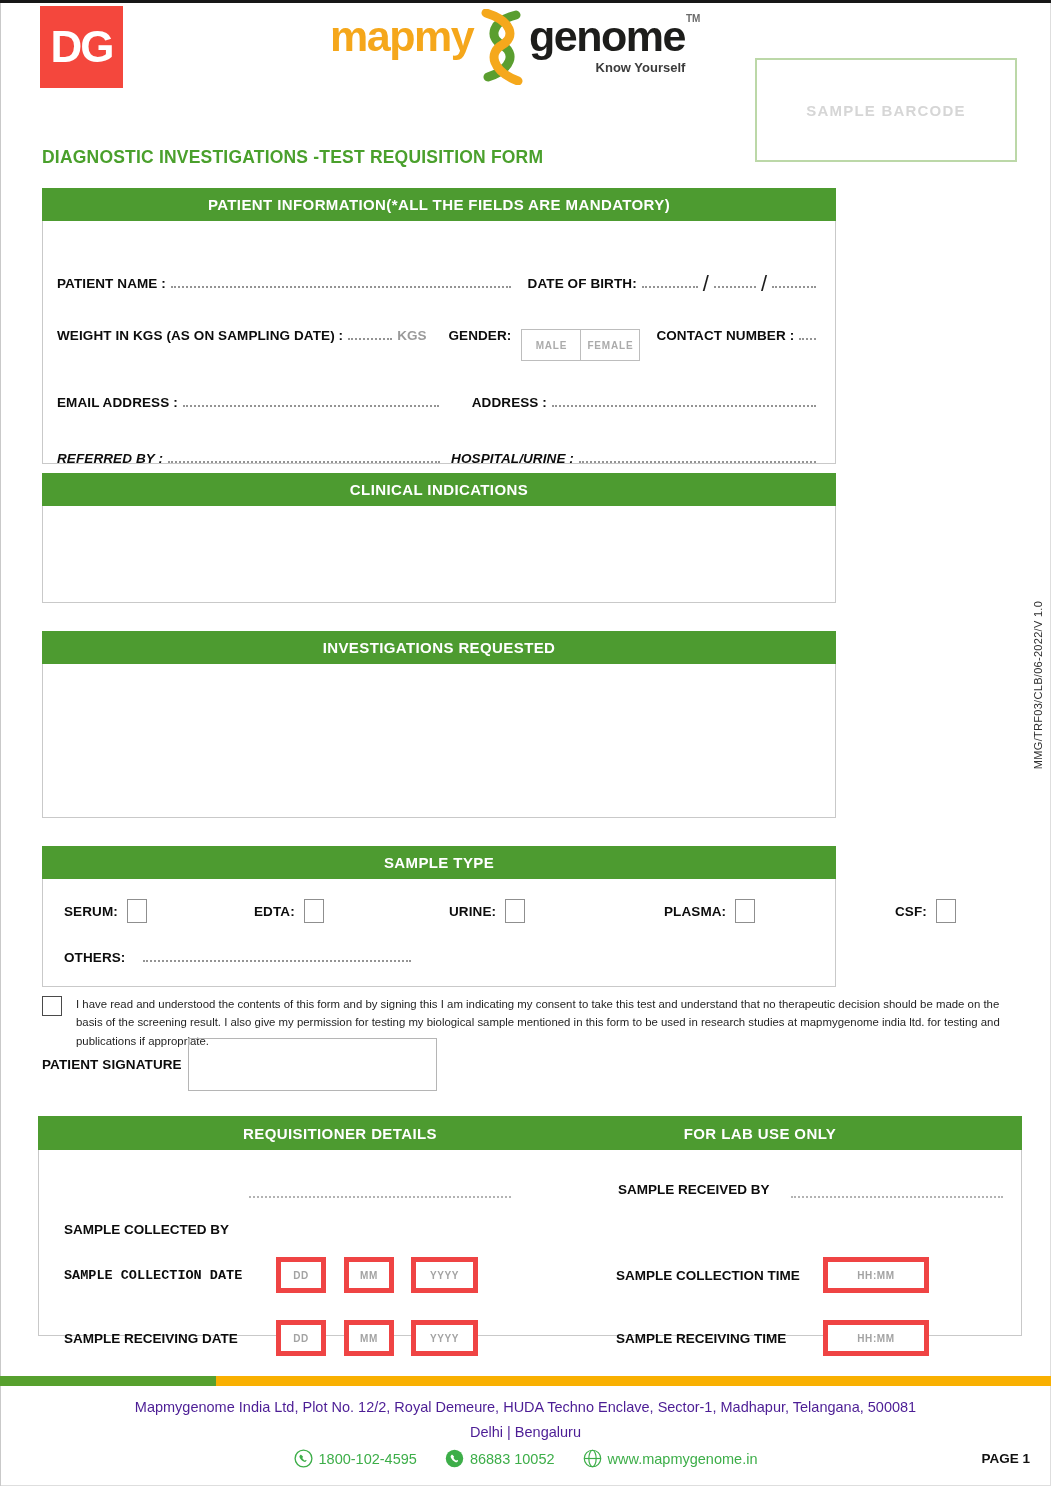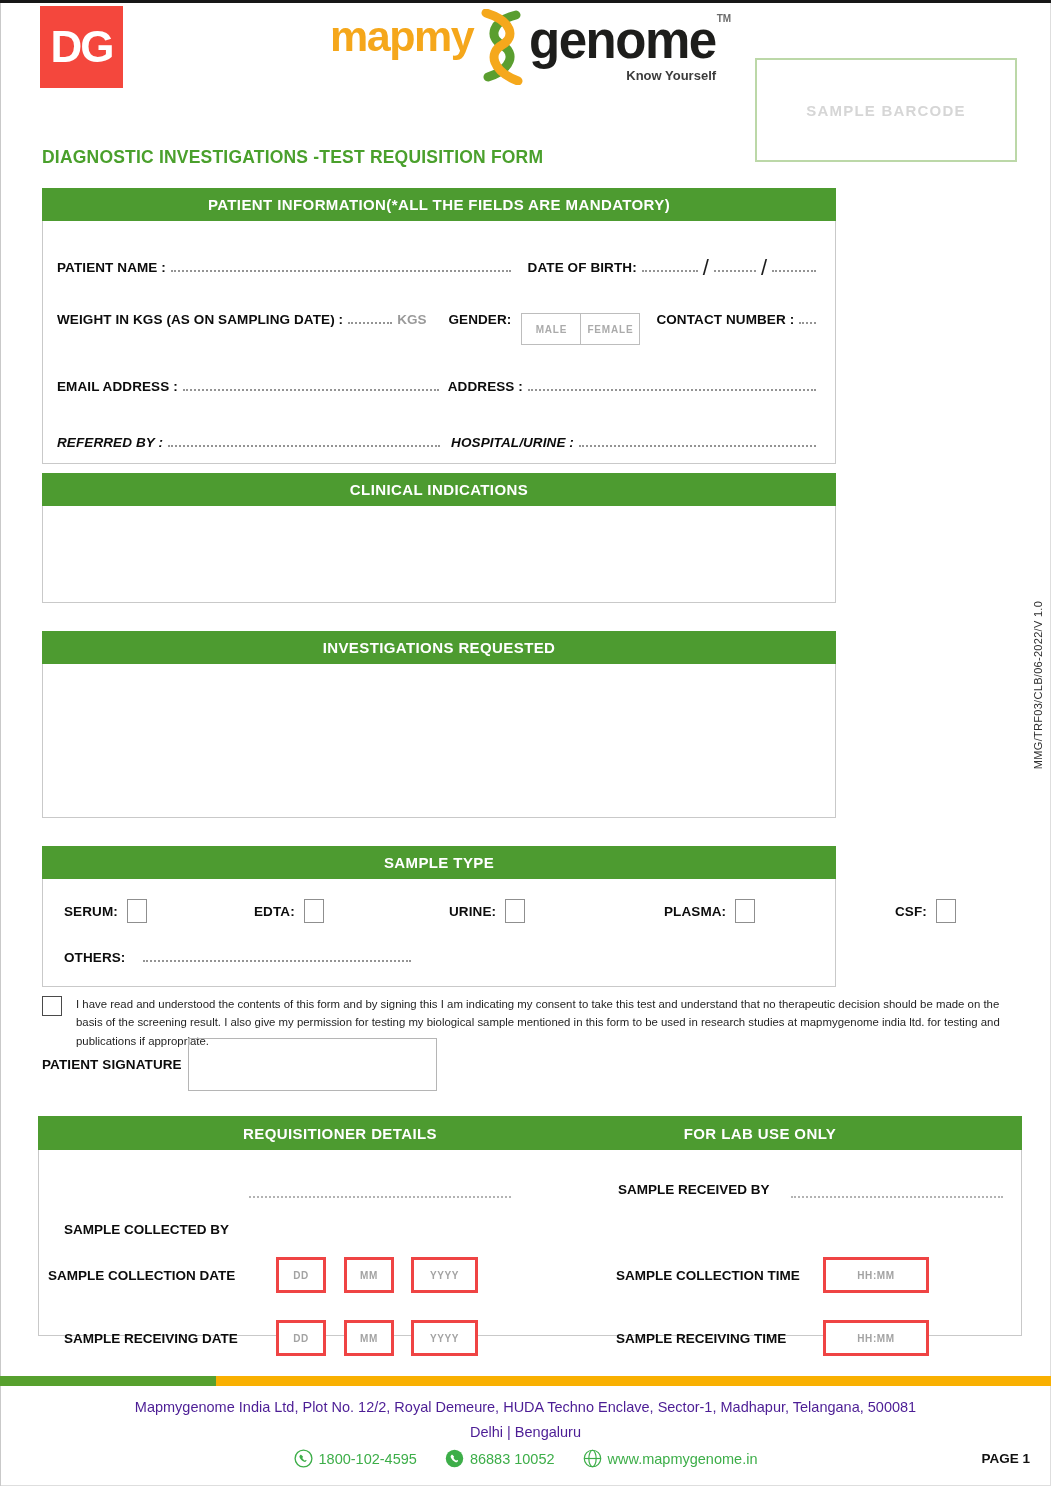--- a/index.html
+++ b/index.html
@@ -7,21 +7,21 @@
         font-family:"Liberation Sans",sans-serif;border-top:3px solid #171717;box-sizing:border-box;
         box-shadow:inset 1px 0 0 #c9c9c9, inset -1px 0 0 #dedede, inset 0 -1px 0 #dedede;}
 
   
   .dg-badge{position:absolute;left:40px;top:3px;width:83px;height:82px;background:#F4473D;color:#fff;
             display:flex;align-items:center;justify-content:center;font-size:44px;font-weight:bold;letter-spacing:-2px;}
   .logo{position:absolute;left:330px;top:12px;display:flex;align-items:flex-start;}
   .lg-map{font-size:43px;font-weight:bold;color:#F5A71B;letter-spacing:-1.5px;line-height:1;}
   .helix{margin:-6px 1px 0 1px;}
   .lg-right{display:flex;flex-direction:column;}
-  .lg-genome{font-size:51px;font-weight:bold;color:#1d1d1b;letter-spacing:-1.5px;line-height:1;}
+  .lg-genome{font-size:43px;font-weight:bold;color:#1d1d1b;letter-spacing:-1.5px;line-height:1;}
   .lg-tm{font-size:10px;font-weight:bold;color:#6b6b6b;vertical-align:top;position:relative;top:-2px;left:1px;}
   .lg-tag{font-size:13px;font-weight:bold;color:#3c3c3c;text-align:right;margin-top:2px;padding-right:14px;}
   .barcode{position:absolute;left:755px;top:55px;width:258px;height:100px;border:2px solid #bcd8a8;
            display:flex;align-items:center;justify-content:center;color:#d6d6d6;font-weight:bold;
            font-size:15px;letter-spacing:1.2px;}
   .form-title{position:absolute;left:42px;top:144px;font-size:17.5px;font-weight:bold;color:#4AA02C;letter-spacing:0.2px;}
 
   
   .section{position:absolute;left:42px;width:794px;}
   .gbar{height:33px;background:#4D9B30;display:flex;align-items:center;justify-content:center;
@@ -29,21 +29,21 @@
   .gbox{border:1px solid #c9c9c9;border-top:none;background:#fff;box-sizing:border-box;position:relative;}
 
   .lbl{font-weight:bold;font-size:13.5px;color:#0c0c0c;white-space:nowrap;letter-spacing:0.1px;}
   .dots{border-bottom:2.2px dotted #949494;height:13px;margin:0 5px;}
   .dots.grow{flex:1;}
 
   
   #sec-patient{top:185px;}
   #sec-patient .gbox{height:243px;padding:0 14px;}
   .p-row{display:flex;align-items:baseline;}
-  .row1{padding-top:36px;}
+  .row1{padding-top:52px;}
   .row2{margin-top:34px;}
   .row3{margin-top:35px;}
   .row4{margin-top:38px;font-style:italic;}
   .slash{font-size:22px;color:#1c1c1c;font-weight:400;line-height:8px;position:relative;top:3px;}
   .kgs{font-weight:bold;font-size:13.5px;color:#9a9a9a;}
   .gender-box{display:inline-flex;border:1px solid #bdbdbd;height:30px;align-self:center;position:relative;top:4px;}
   .gcell{width:58px;display:flex;align-items:center;justify-content:center;font-size:10px;font-weight:bold;
          color:#ababab;letter-spacing:0.8px;cursor:pointer;}
   .gcell + .gcell{border-left:1px solid #bdbdbd;}
 
@@ -64,21 +64,21 @@
   .sig-box{position:absolute;left:188px;top:1035px;width:249px;height:53px;border:1px solid #b5b5b5;box-sizing:border-box;}
 
   
   #sec-req{left:38px;top:1113px;width:984px;}
   #sec-req .gbar{position:relative;height:34px;}
   .bar-left{position:absolute;left:302px;top:50%;transform:translate(-50%,-50%);white-space:nowrap;}
   .bar-right{position:absolute;left:722px;top:50%;transform:translate(-50%,-50%);white-space:nowrap;}
   #sec-req .gbox{height:186px;}
   .req-lbl{position:absolute;font-weight:bold;font-size:13.5px;color:#0c0c0c;white-space:nowrap;}
   .req-dots{position:absolute;border-bottom:2px dotted #b3b3b3;height:18px;}
-  .dbox{position:absolute;height:36px;border:3px solid #ef4444;display:flex;align-items:center;justify-content:center;
+  .dbox{position:absolute;height:36px;border:5px solid #ef4444;display:flex;align-items:center;justify-content:center;
         font-size:10px;font-weight:bold;color:#a3a3a3;letter-spacing:0.6px;box-sizing:border-box;background:#fff;}
 
   
   .stripe{position:absolute;top:1373px;left:0;width:1051px;height:10px;display:flex;}
   .stripe-g{width:216px;background:#57A02E;}
   .stripe-o{flex:1;background:#F9B001;}
   .f-center{position:absolute;left:0;width:100%;text-align:center;color:#4c1d95;font-size:14.5px;}
   .f-address{top:1396px;}
   .f-cities{top:1421px;}
   .f-contact{position:absolute;top:1446px;left:0;width:100%;display:flex;justify-content:center;
@@ -138,21 +138,21 @@
           <span class="gcell">MALE</span>
           <span class="gcell">FEMALE</span>
         </span>
         <span class="lbl" style="margin-left:16px;">CONTACT NUMBER :</span>
         <span class="dots grow"></span>
       </div>
 
       <div class="p-row row3">
         <span class="lbl">EMAIL ADDRESS :</span>
         <span class="dots" style="width:256px;"></span>
-        <span class="lbl" style="margin-left:4px;">ADDRESS :</span>
+        <span class="lbl" style="margin-left:28px;">ADDRESS :</span>
         <span class="dots grow"></span>
       </div>
 
       <div class="p-row row4">
         <span class="lbl">REFERRED BY :</span>
         <span class="dots" style="width:272px;"></span>
         <span class="lbl" style="margin-left:6px;">HOSPITAL/URINE :</span>
         <span class="dots grow"></span>
       </div>
     </div>
@@ -211,21 +211,21 @@
       <span class="bar-left">REQUISITIONER DETAILS</span>
       <span class="bar-right">FOR LAB USE ONLY</span>
     </div>
     <div class="gbox">
 
       <span class="req-lbl" style="left:25px;top:32px;margin-top:40px;">SAMPLE COLLECTED BY</span>
       <span class="req-dots" style="left:210px;top:28px;width:262px;"></span>
       <span class="req-lbl" style="left:579px;top:32px;">SAMPLE RECEIVED BY</span>
       <span class="req-dots" style="left:752px;top:28px;width:212px;"></span>
 
-      <span class="req-lbl" style="left:9px;top:118px;">SAMPLE COLLECTION DATE</span>
+      <span class="req-lbl" style="left:25px;top:118px;font-family:Liberation Mono, monospace;">SAMPLE COLLECTION DATE</span>
       <span class="dbox" style="left:237px;top:107px;width:50px;">DD</span>
       <span class="dbox" style="left:305px;top:107px;width:50px;">MM</span>
       <span class="dbox" style="left:372px;top:107px;width:67px;">YYYY</span>
       <span class="req-lbl" style="left:577px;top:118px;">SAMPLE COLLECTION TIME</span>
       <span class="dbox" style="left:784px;top:107px;width:106px;">HH:MM</span>
 
       <span class="req-lbl" style="left:25px;top:181px;">SAMPLE RECEIVING DATE</span>
       <span class="dbox" style="left:237px;top:170px;width:50px;">DD</span>
       <span class="dbox" style="left:305px;top:170px;width:50px;">MM</span>
       <span class="dbox" style="left:372px;top:170px;width:67px;">YYYY</span>

